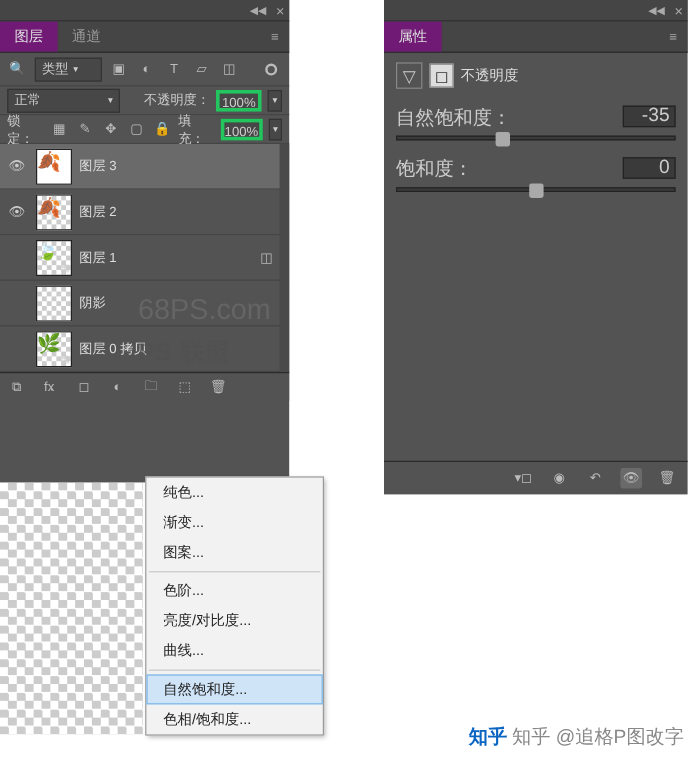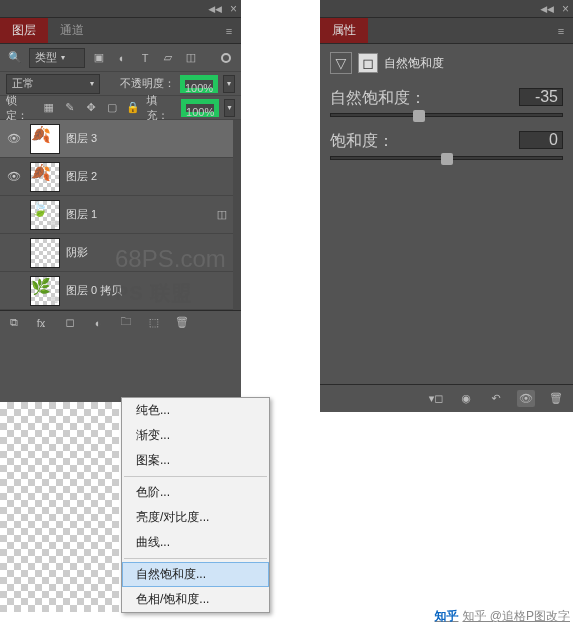--- a/index.html
+++ b/index.html
@@ -8,32 +8,32 @@
 .panel { background: #535353; position: absolute; color: #ccc; font-size: 11px; }
 .panel-left { left: 0; top: 0; width: 241px; height: 402px; }
 .panel-right { left: 320px; top: 0; width: 253px; height: 412px; }
 
 .titlebar { height: 18px; background: #454545; display: flex; justify-content: flex-end; align-items: center; padding: 0 4px; gap: 8px; border-bottom: 1px solid #2a2a2a; }
 .titlebar .chev { font-size: 9px; color: #aaa; cursor: pointer; }
 .titlebar .xbtn { font-size: 12px; color: #aaa; cursor: pointer; }
 
 .tabs { height: 26px; display: flex; align-items: stretch; background: #454545; border-bottom: 1px solid #2a2a2a; }
 .tab { padding: 0 12px; display: flex; align-items: center; font-size: 12px; color: #999; cursor: pointer; }
-.tab.active { background: #7f1d1d; color: #ddd; }
+.tab.active { background: #701a75; color: #ddd; }
 .burger { margin-left: auto; width: 24px; display: flex; align-items: center; justify-content: center; color: #aaa; cursor: pointer; }
 
 .row { display: flex; align-items: center; padding: 3px 6px; gap: 5px; border-bottom: 1px solid #454545; }
 .row.filter { height: 28px; }
 .dropdown { height: 20px; background: #474747; border: 1px solid #333; display: flex; align-items: center; padding: 0 5px; cursor: pointer; color: #ccc; }
 .dropdown .caret { margin-left: 4px; font-size: 8px; }
 .icon-sm { width: 18px; height: 18px; display: inline-flex; align-items: center; justify-content: center; color: #bbb; cursor: pointer; }
 .circle-dot { width: 10px; height: 10px; border: 2px solid #bbb; border-radius: 50%; }
 
 .row.opacity, .row.lock { height: 24px; font-size: 11px; }
-.pct-box { width: 38px; height: 18px; background: #474747; border: 5px solid #22c55e; text-align: center; line-height: 16px; }
+.pct-box { width: 38px; height: 18px; background: #474747; border: 3px solid #22c55e; text-align: center; line-height: 16px; }
 .mini-caret { width: 12px; height: 18px; background: #474747; border: 1px solid #333; display: flex; align-items: center; justify-content: center; font-size: 8px; }
 
 .layers { background: #535353; max-height: 240px; overflow: hidden; position: relative; }
 .layer { display: flex; align-items: center; height: 38px; border-bottom: 1px solid #454545; padding-left: 4px; }
 .layer.selected { background: #6a6a6a; }
 .eye { width: 20px; height: 20px; display: flex; align-items: center; justify-content: center; color: #ccc; }
 .thumb { width: 30px; height: 30px; margin: 0 6px; background: #fff; border: 1px solid #222; position: relative; }
 .thumb.checker { background-image: repeating-conic-gradient(#ccc 0 25%, #fff 0 50%); background-size: 8px 8px; }
 .layer-name { font-size: 11px; color: #ddd; }
 .corner-icon { position: absolute; right: 1px; bottom: 1px; font-size: 8px; }
@@ -61,21 +61,21 @@
 .slider-val { width: 44px; height: 18px; background: #3a3a3a; border: 1px solid #222; text-align: right; padding-right: 4px; line-height: 16px; }
 .slider-track { height: 4px; background: #3a3a3a; border: 1px solid #222; position: relative; margin-top: 2px; }
 .slider-thumb { position: absolute; top: -4px; width: 12px; height: 12px; background: #aaa; border-radius: 2px; transform: translateX(-50%); }
 
 .prop-bottom { position: absolute; bottom: 0; left: 0; right: 0; height: 28px; border-top: 1px solid #2a2a2a; display: flex; align-items: center; justify-content: flex-end; padding: 0 8px; gap: 12px; }
 .prop-bottom .ico { width: 18px; display: flex; justify-content: center; cursor: pointer; color: #bbb; }
 .prop-bottom .ico.active { background: #6a6a6a; padding: 2px; border-radius: 2px; }
 
 .watermark { position: absolute; left: 115px; top: 245px; font-size: 24px; color: rgba(120,120,120,0.5); pointer-events: none; }
 .watermark2 { position: absolute; left: 115px; top: 280px; font-size: 20px; font-weight: bold; color: rgba(80,80,80,0.45); pointer-events: none; letter-spacing: 1px; }
-.zhihu-mark { position: absolute; right: 6px; bottom: 10px; font-size: 12px; color: #888; text-decoration: underline; }
+.zhihu-mark { position: absolute; right: 6px; bottom: 10px; font-size: 16px; color: #888; }
 .zhihu-logo { color: #0a66c2; font-weight: bold; margin-right: 4px; }
 
 .canvas-bg { position: absolute; left: 0; top: 402px; width: 119px; height: 210px; background-image: repeating-conic-gradient(#ccc 0 25%, #fff 0 50%); background-size: 14px 14px; }
 </style>
 </head>
 <body>
 
 <div class="canvas-bg"></div>
 
 <div class="panel panel-left">
@@ -188,21 +188,21 @@
     <span class="xbtn">×</span>
   </div>
   <div class="tabs">
     <div class="tab active">属性</div>
     <div class="burger">≡</div>
   </div>
   <div class="prop-body">
     <div class="adj-header">
       <div class="adj-ico">▽</div>
       <div class="adj-ico small">◻</div>
-      <span class="adj-title">自然饱和度</span>
+      <span class="adj-title">不透明度</span>
     </div>
 
     <div class="slider-group">
       <div class="slider-label">
         <span>自然饱和度：</span>
         <div class="slider-val">-35</div>
       </div>
       <div class="slider-track">
         <div class="slider-thumb" style="left:38%"></div>
       </div>

